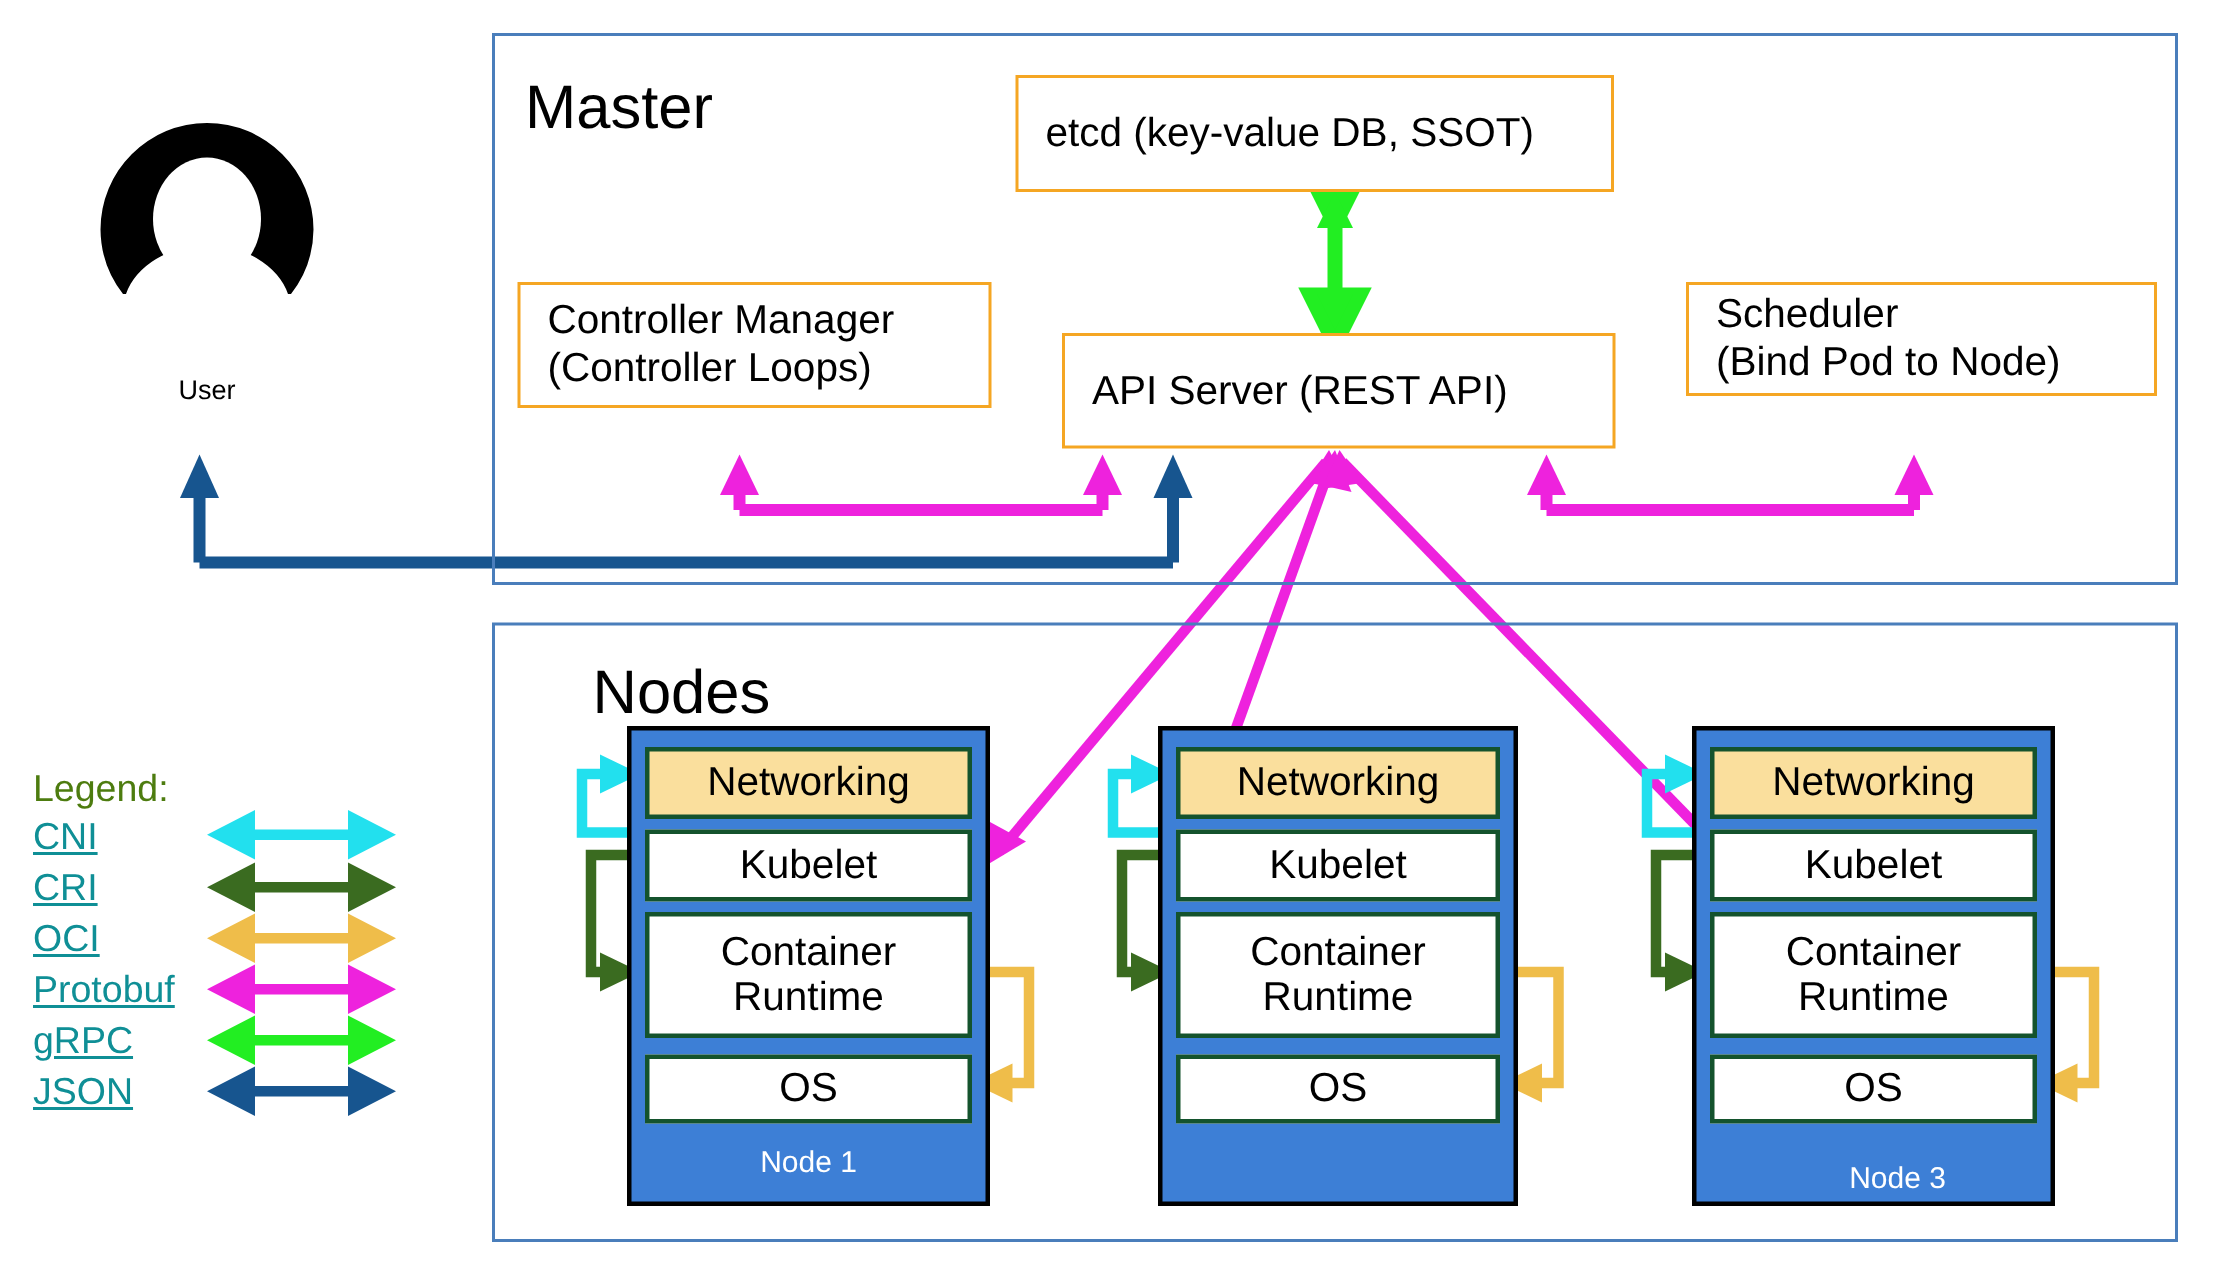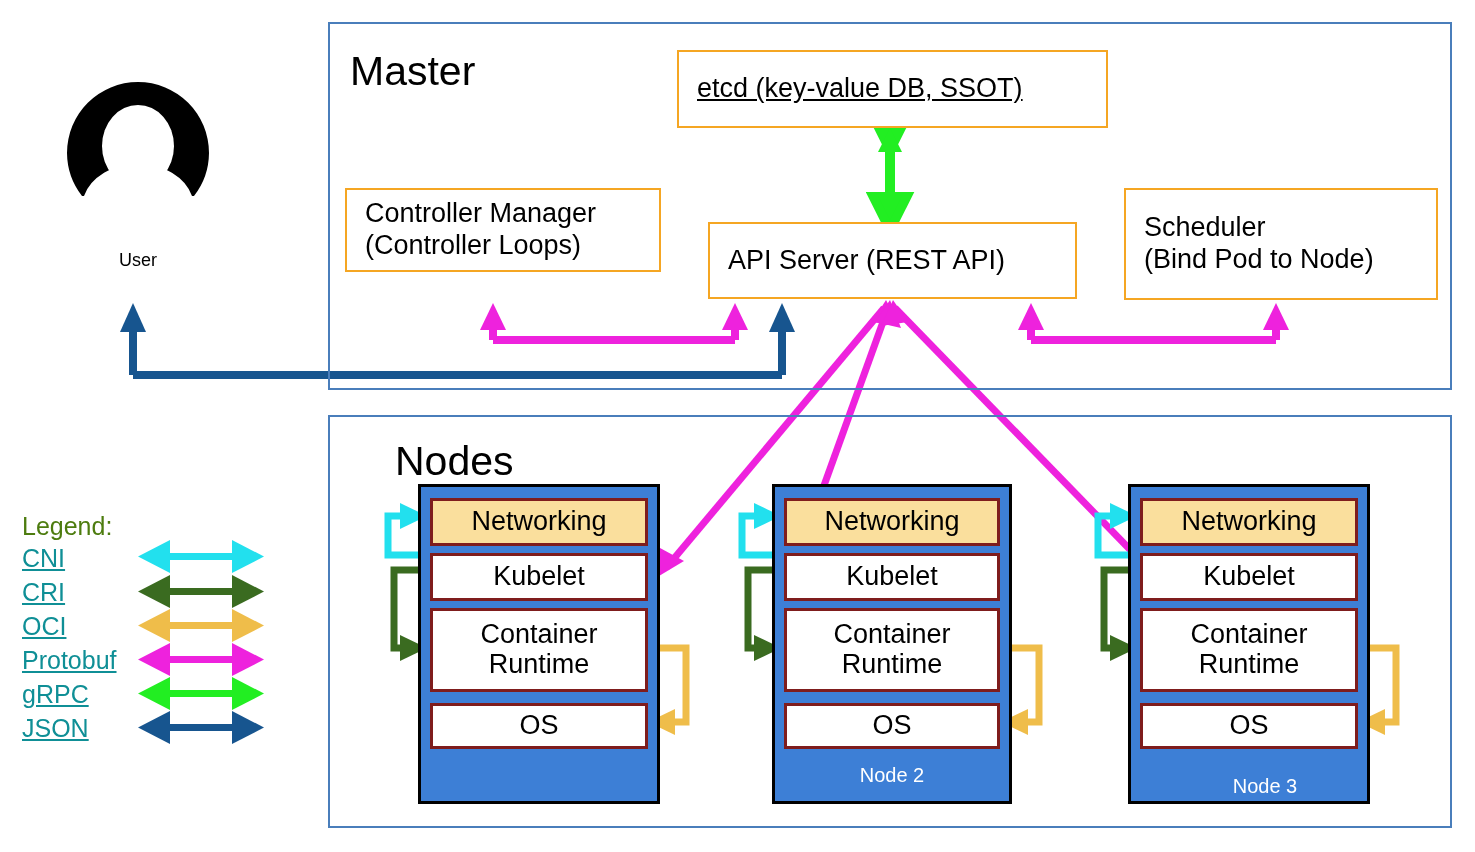--- a/index.html
+++ b/index.html
@@ -8,21 +8,21 @@
   #wires{position:absolute;left:0;top:0;width:1475px;height:852px;pointer-events:none;}
 
   .grp{position:absolute;border:2px solid #4a7ebb;background:transparent;box-sizing:border-box;}
   .grp-title{position:absolute;font-size:41px;color:#000;white-space:nowrap;}
 
   .obox{position:absolute;border:2px solid #f5a623;background:#fff;box-sizing:border-box;
         display:flex;align-items:center;padding-left:18px;}
   .obox span{font-size:27px;color:#000;line-height:1.18;white-space:pre-line;}
 
   .node{position:absolute;background:#3d7fd6;border:3px solid #000;box-sizing:border-box;}
-  .nrow{position:absolute;left:9px;right:9px;border:3px solid #7f1d1d;background:#fff;box-sizing:border-box;
+  .nrow{position:absolute;left:9px;right:9px;border:3px solid #14532d;background:#fff;box-sizing:border-box;
         display:flex;align-items:center;justify-content:center;}
   .nrow span{font-size:27px;color:#000;line-height:1.1;text-align:center;white-space:pre-line;}
   .nrow.net{background:#fadf9d;}
   .nlabel{position:absolute;left:0;right:0;text-align:center;color:#fff;font-size:20px;}
 
   .userlbl{position:absolute;font-size:18px;color:#000;text-align:center;}
   #usericon{position:absolute;}
 
   .legend-title{position:absolute;font-size:25px;color:#4d7c0f;}
   .legend-item{position:absolute;font-size:25px;color:#0f8f96;text-decoration:underline;white-space:nowrap;}
@@ -177,34 +177,34 @@
   <svg id="usericon" style="left:63px;top:78px;" width="150" height="148" viewBox="0 0 150 148" xmlns="http://www.w3.org/2000/svg">
     <path d="M75,4 A71,71 0 0 1 146,75 A71,71 0 0 1 131,118 L129,118
              A56,44 0 0 0 21,118 L19,118 A71,71 0 0 1 4,75 A71,71 0 0 1 75,4 Z" fill="#000"></path>
     <ellipse cx="75" cy="68" rx="36" ry="41" fill="#fff"></ellipse>
   </svg>
   <div class="userlbl" style="left:63px;top:250px;width:150px;">User</div>
 
   <div class="grp" style="left:328px;top:22px;width:1124px;height:368px;"></div>
   <div class="grp-title" style="left:350px;top:48px;">Master</div>
 
-  <div class="obox" style="left:677px;top:50px;width:431px;height:78px;text-decoration:underline;">
+  <div class="obox" style="left:677px;top:50px;width:399px;height:78px;">
     <span>etcd (key-value DB, SSOT)</span>
   </div>
 
   <div class="obox" style="left:345px;top:188px;width:316px;height:84px;">
     <span>Controller Manager
 (Controller Loops)</span>
   </div>
 
   <div class="obox" style="left:708px;top:222px;width:369px;height:77px;">
     <span>API Server (REST API)</span>
   </div>
 
-  <div class="obox" style="left:1124px;top:188px;width:314px;height:112px;">
+  <div class="obox" style="left:1124px;top:188px;width:314px;height:76px;">
     <span>Scheduler
 (Bind Pod to Node)</span>
   </div>
 
   <div class="grp" style="left:328px;top:415px;width:1124px;height:413px;"></div>
   <div class="grp-title" style="left:350px;top:438px;margin-left:45px;">Nodes</div>
 
   <div class="node" style="left:418px;top:484px;width:242px;height:320px;">
     <div class="nrow net" style="top:11px;height:48px;">
       <span>Networking</span>
@@ -212,37 +212,37 @@
     <div class="nrow" style="top:66px;height:48px;">
       <span>Kubelet</span>
     </div>
     <div class="nrow" style="top:121px;height:84px;">
       <span>Container
 Runtime</span>
     </div>
     <div class="nrow" style="top:216px;height:46px;">
       <span>OS</span>
     </div>
+    <div class="nlabel" style="top:277px;">Node 1</div>
   </div>
 
   <div class="node" style="left:772px;top:484px;width:240px;height:320px;">
     <div class="nrow net" style="top:11px;height:48px;">
       <span>Networking</span>
     </div>
     <div class="nrow" style="top:66px;height:48px;">
       <span>Kubelet</span>
     </div>
     <div class="nrow" style="top:121px;height:84px;">
       <span>Container
 Runtime</span>
     </div>
     <div class="nrow" style="top:216px;height:46px;">
       <span>OS</span>
     </div>
-    <div class="nlabel" style="top:277px;">Node 2</div>
   </div>
 
   <div class="node" style="left:1128px;top:484px;width:242px;height:320px;">
     <div class="nrow net" style="top:11px;height:48px;">
       <span>Networking</span>
     </div>
     <div class="nrow" style="top:66px;height:48px;">
       <span>Kubelet</span>
     </div>
     <div class="nrow" style="top:121px;height:84px;">

